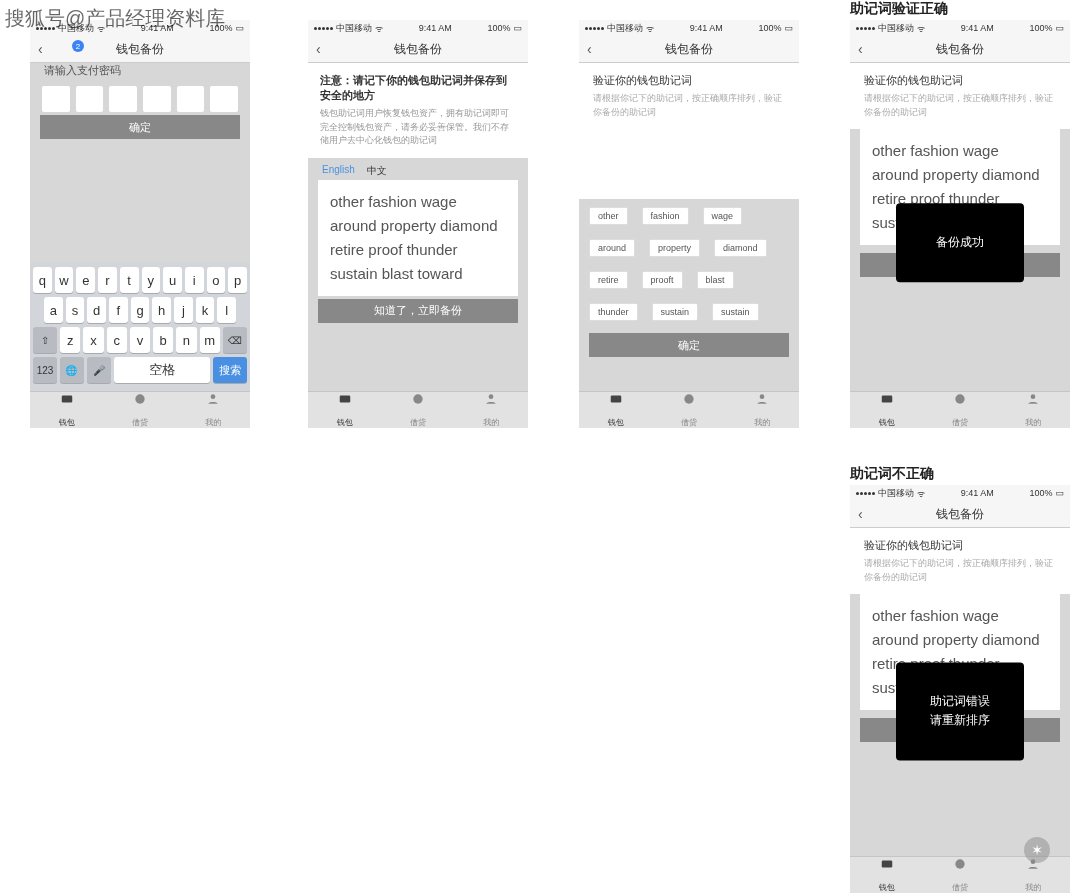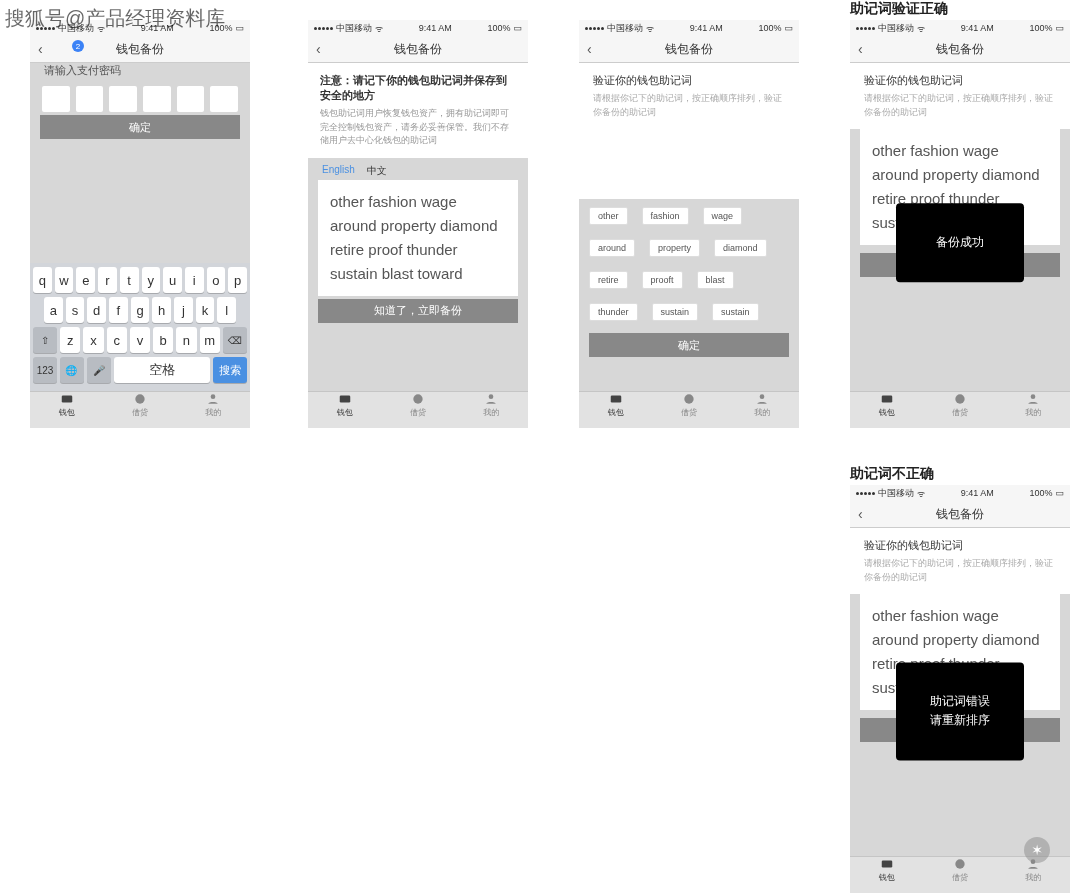--- a/index.html
+++ b/index.html
@@ -11,21 +11,21 @@
   .statusbar{height:16px;background:#f6f6f6;display:flex;align-items:center;justify-content:space-between;padding:0 6px;font-size:9px;color:#333}
   .sb-left,.sb-right{display:flex;align-items:center;gap:3px}
   .dots{display:flex;gap:1px}
   .dot{width:3px;height:3px;border-radius:50%;background:#333}
   .navbar{height:26px;background:#f6f6f6;display:flex;align-items:center;justify-content:center;position:relative;border-bottom:1px solid #ccc}
   .navbar .title{font-size:12px;font-weight:400}
   .navbar .back{position:absolute;left:8px;font-size:14px;color:#555}
   .badge{position:absolute;left:42px;top:4px;width:12px;height:12px;border-radius:50%;background:#3b82f6;color:#fff;font-size:8px;display:flex;align-items:center;justify-content:center}
   .content{flex:1;background:#d7d7d7;overflow:hidden;position:relative}
   .tabbar{height:36px;background:#e2e2e2;border-top:1px solid #c5c5c5;display:flex}
-  .tab{flex:1;display:flex;flex-direction:column;align-items:center;justify-content:flex-start;gap:1px;color:#888;font-size:8px}
+  .tab{flex:1;display:flex;flex-direction:column;align-items:center;justify-content:space-between;gap:1px;color:#888;font-size:8px}
   .tab.active{color:#444}
   .tab-icon{width:14px;height:14px}
   
   .prompt{font-size:11px;color:#555;margin:0 0 8px 14px}
   .pwd-boxes{display:flex;gap:6px;padding:0 12px}
   .pwd-box{flex:1;height:26px;background:#fff;border-radius:2px}
   .btn{margin:3px 10px 0;height:24px;background:#888;color:#fff;display:flex;align-items:center;justify-content:center;font-size:11px}
   .keyboard{position:absolute;bottom:0;left:0;right:0;background:#d2d5da;padding:4px 3px}
   .krow{display:flex;gap:3px;margin-bottom:4px;justify-content:center}
   .key{background:#fff;border-radius:3px;height:26px;flex:1;display:flex;align-items:center;justify-content:center;font-size:13px;color:#333;box-shadow:0 1px 0 rgba(0,0,0,.2)}

